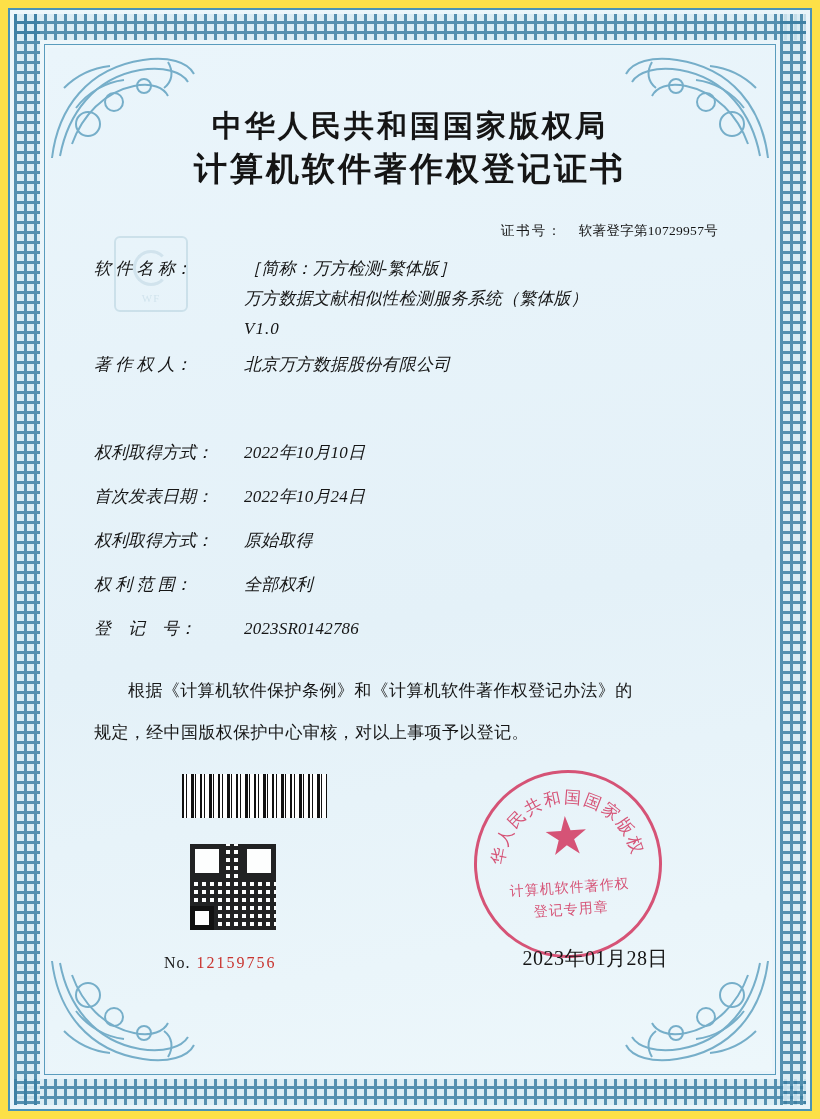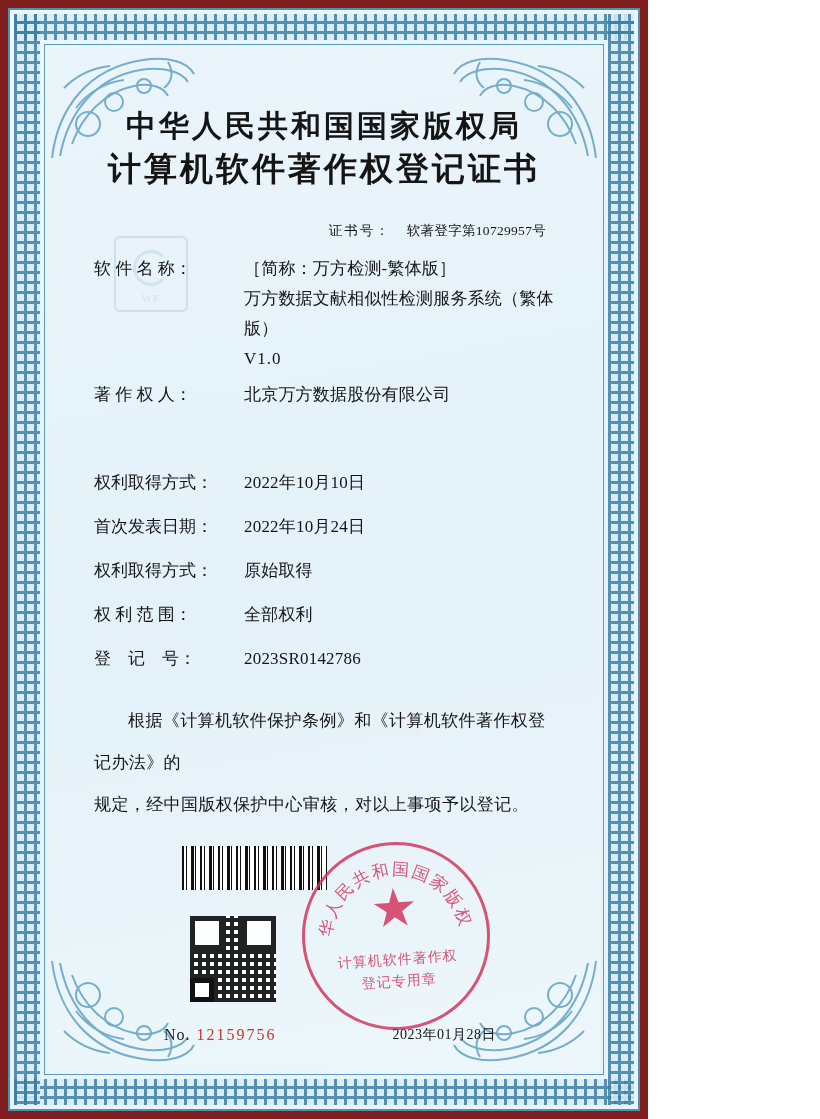--- a/index.html
+++ b/index.html
@@ -10,23 +10,23 @@
   body {
     width: 820px;
     height: 1119px;
     font-family: "Liberation Serif", "DejaVu Serif", serif;
     overflow: hidden;
   }
 
   
   .page {
     position: relative;
-    width: 648px;
+    width: 820px;
     height: 1119px;
-    background: #7f1d1d;
+    background: #fde047;
     box-sizing: border-box;
   }
 
   
   .outer-frame {
     position: absolute;
     left: 8px; top: 8px; right: 8px; bottom: 8px;
     border: 2px solid #4a93b5;
     background: linear-gradient(160deg, #eef7fb 0%, #e6f3f9 40%, #e9f4fa 100%);
     box-sizing: border-box;
@@ -143,20 +143,21 @@
   }
 
   .field-block { margin-top: 14px; }
 
   .field-row {
     display: flex;
     align-items: flex-start;
     margin-bottom: 6px;
     font-size: 17px;
     line-height: 30px;
+    font-style: italic;
   }
   .field-label {
     width: 150px;
     flex: 0 0 150px;
     font-size: 17px;
     letter-spacing: 0px;
     white-space: pre;
   }
   .field-value {
     flex: 1;
@@ -282,21 +283,21 @@
     padding: 0 40px 0 70px;
     box-sizing: border-box;
   }
   .serial {
     font-size: 16px;
     letter-spacing: 1px;
   }
   .serial .no-label { color: #1b1b1b; margin-right: 6px; }
   .serial .no-value { color: #c9342f; letter-spacing: 2px; }
   .issue-date {
-    font-size: 14px;
+    font-size: 20px;
     letter-spacing: .5px;
     margin-right: 18px;
   }
 </style>
 </head>
 <body>
 
 <div class="page">
   <div class="outer-frame"></div>
 

